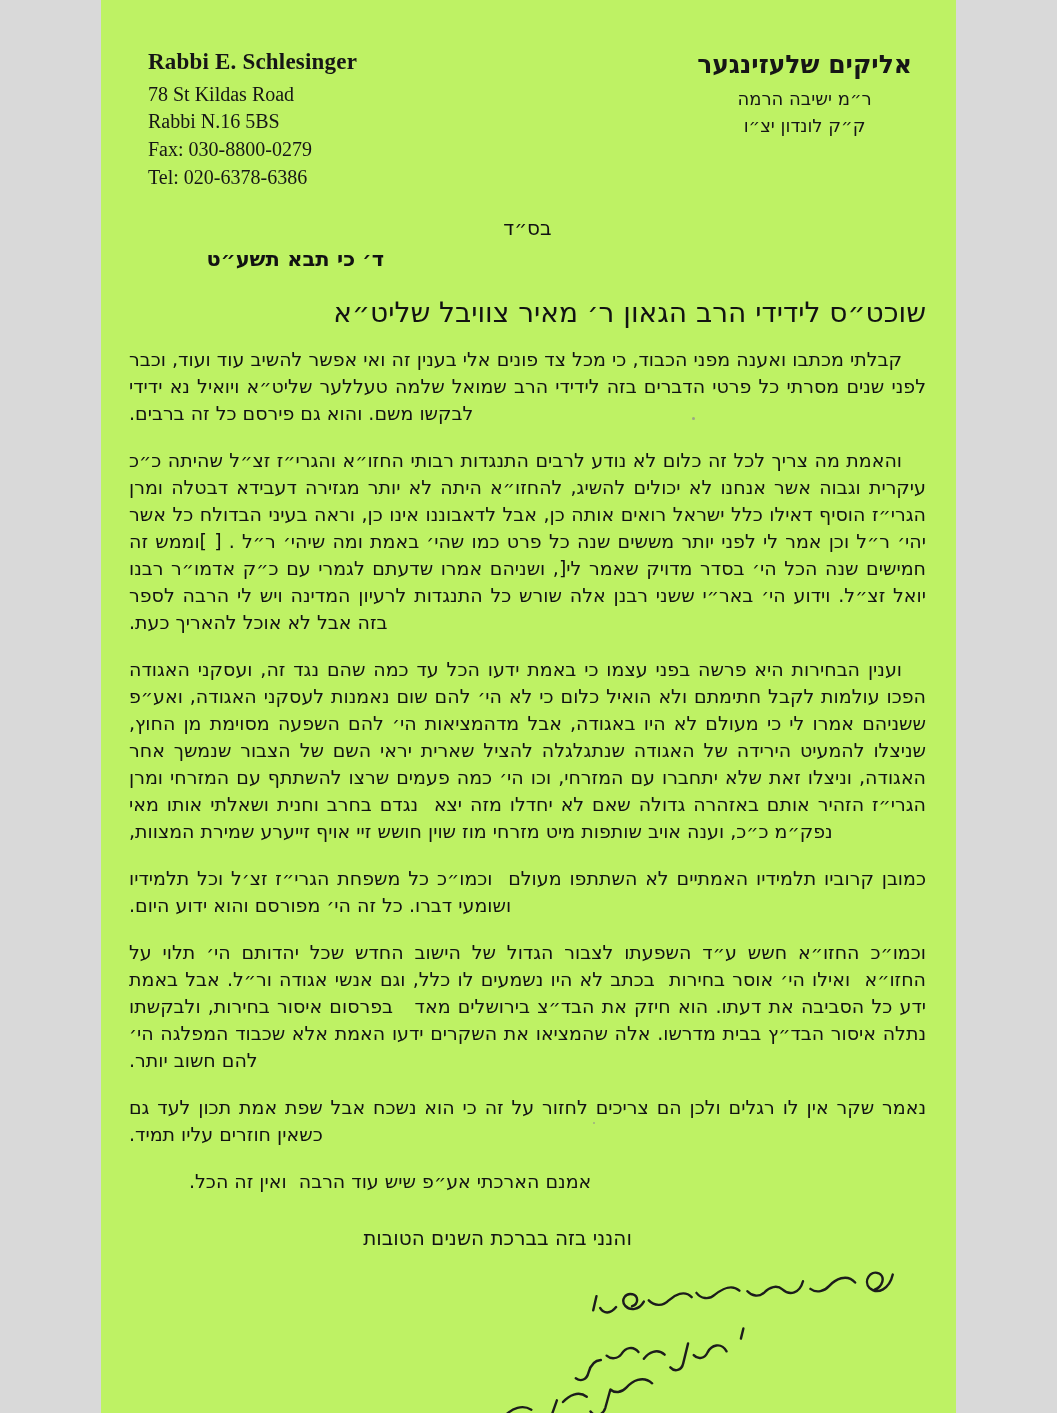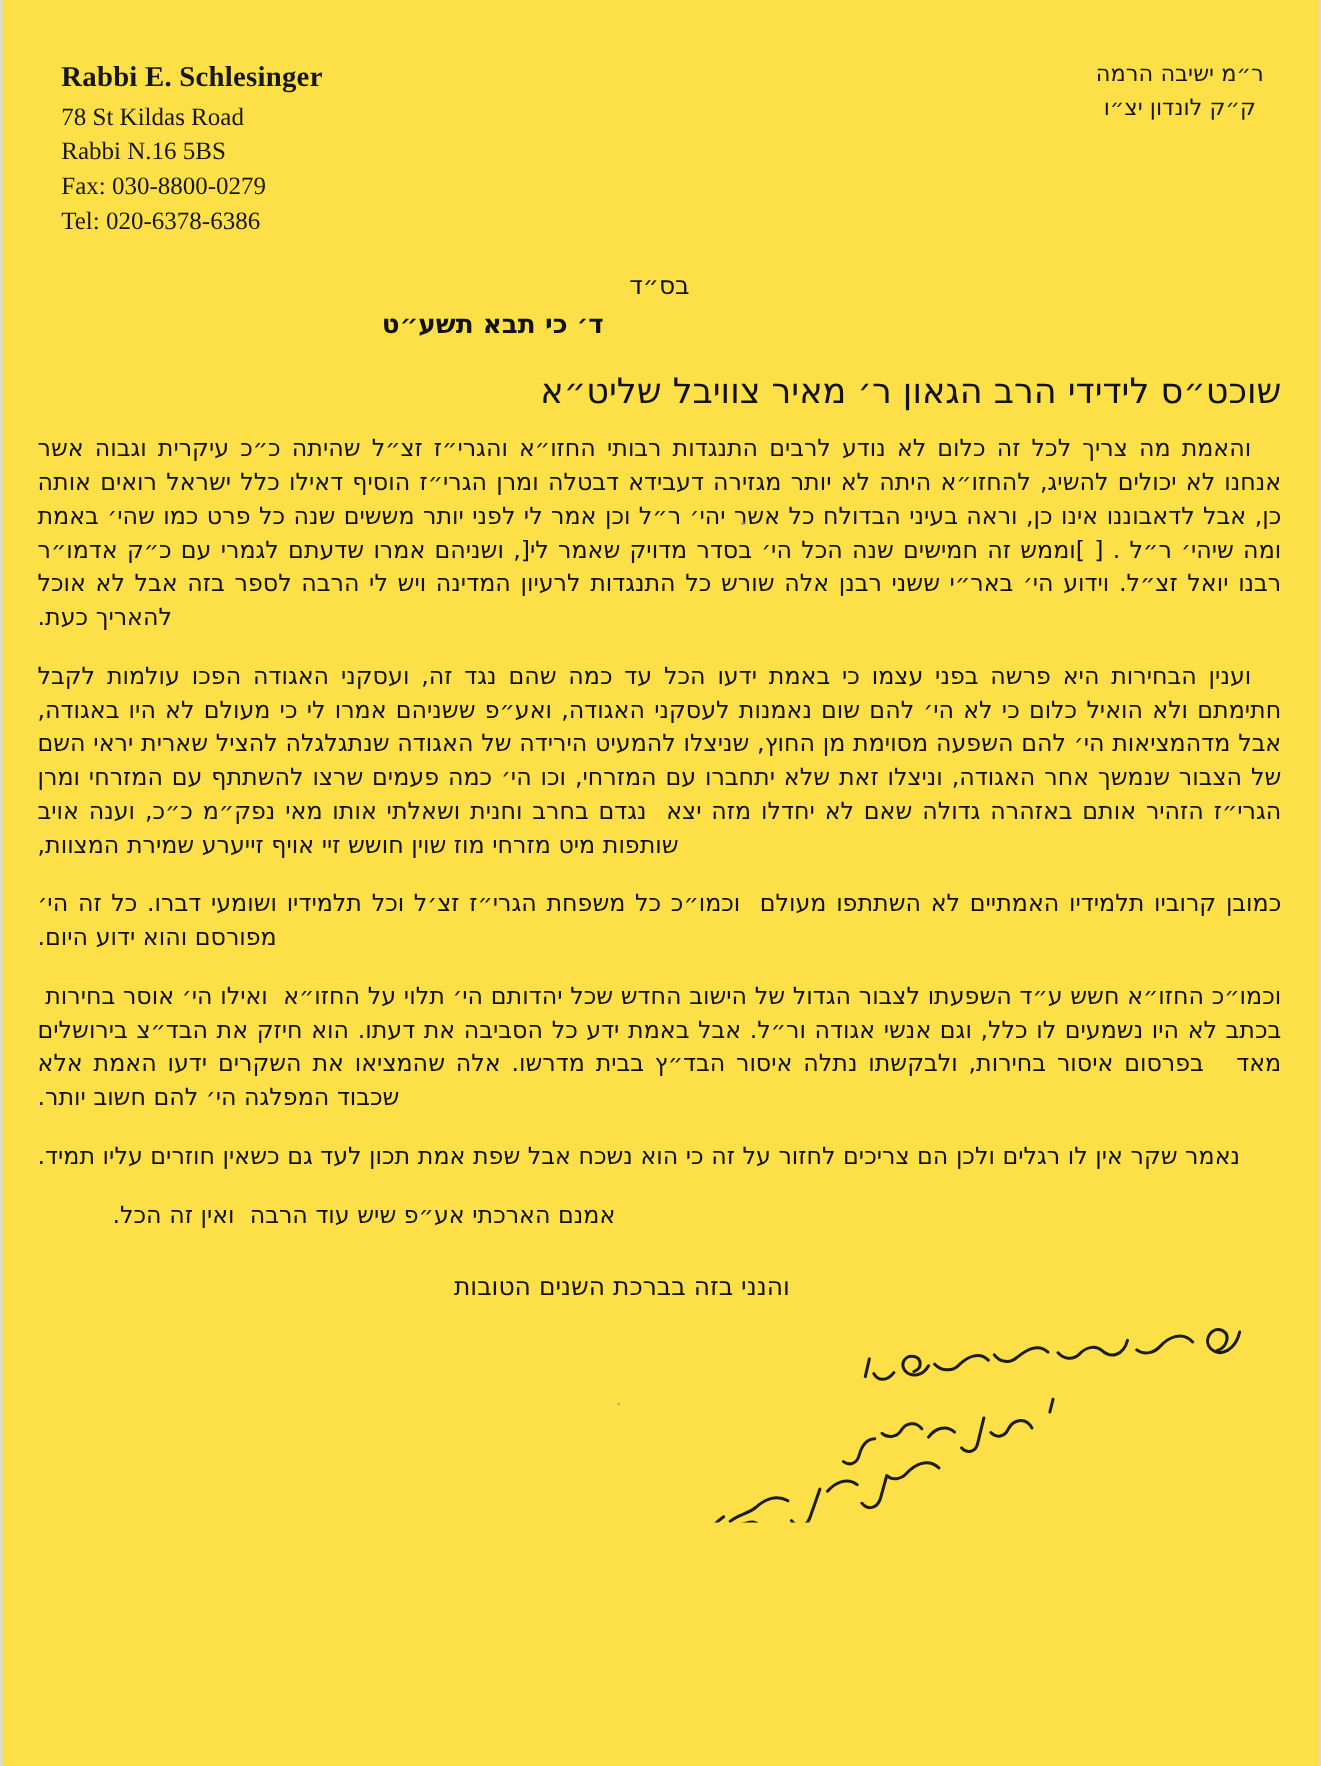--- a/index.html
+++ b/index.html
@@ -1,18 +1,18 @@
 <!DOCTYPE html>
 <html lang="he"><head>
 <meta charset="utf-8">
 <title>Document</title>
 <style>
   html,body{margin:0;padding:0;background:#d9d9d9;}
   .page{
-    width:1053px;height:1413px;background:#fde047;position:relative;
+    width:855px;height:1413px;background:#bef264;position:relative;
     overflow:hidden;color:#141414;margin:0 auto;
     font-family:"DejaVu Sans",sans-serif;
   }
   
   .masthead{display:flex;justify-content:space-between;align-items:flex-start;
     padding:46px 44px 0 47px;}
   .sender-en{font-family:"Liberation Serif","DejaVu Serif",serif;
     font-size:20px;line-height:1.38;color:#161616;}
   .sender-en .name{font-weight:bold;font-size:23px;margin-bottom:3px;letter-spacing:.2px;}
   .sender-he{direction:rtl;text-align:center;font-size:18px;line-height:1.5;color:#161616;}
@@ -42,30 +42,32 @@
 
   <header class="masthead">
     <div class="sender-en">
       <div class="name">Rabbi E. Schlesinger</div>
       <div>78 St Kildas Road</div>
       <div>Rabbi N.16 5BS</div>
       <div>Fax: 030-8800-0279</div>
       <div>Tel: 020-6378-6386</div>
     </div>
     <div class="sender-he">
+      <div class="name-he">אליקים שלעזינגער</div>
       <div>ר״מ ישיבה הרמה</div>
       <div>ק״ק לונדון יצ״ו</div>
     </div>
   </header>
 
   <main class="letter">
     <div class="bsd">בס״ד</div>
     <div class="date">ד׳ כי תבא תשע״ט</div>
     <div class="greeting">שוכט״ס לידידי הרב הגאון ר׳ מאיר צוויבל שליט״א</div>
 
+    <p class="para ind">קבלתי מכתבו ואענה מפני הכבוד, כי מכל צד פונים אלי בענין זה ואי אפשר להשיב עוד ועוד, וכבר לפני שנים מסרתי כל פרטי הדברים בזה לידידי הרב שמואל שלמה טעללער שליט״א ויואיל נא ידידי לבקשו משם. והוא גם פירסם כל זה ברבים.</p>
     <p class="para ind">והאמת מה צריך לכל זה כלום לא נודע לרבים התנגדות רבותי החזו״א והגרי״ז זצ״ל שהיתה כ״כ עיקרית וגבוה אשר אנחנו לא יכולים להשיג, להחזו״א היתה לא יותר מגזירה דעבידא דבטלה ומרן הגרי״ז הוסיף דאילו כלל ישראל רואים אותה כן, אבל לדאבוננו אינו כן, וראה בעיני הבדולח כל אשר יהי׳ ר״ל וכן אמר לי לפני יותר מששים שנה כל פרט כמו שהי׳ באמת ומה שיהי׳ ר״ל . [ ]וממש זה חמישים שנה הכל הי׳ בסדר מדויק שאמר לי[, ושניהם אמרו שדעתם לגמרי עם כ״ק אדמו״ר רבנו יואל זצ״ל. וידוע הי׳ באר״י ששני רבנן אלה שורש כל התנגדות לרעיון המדינה ויש לי הרבה לספר בזה אבל לא אוכל להאריך כעת.</p>
     <p class="para ind">וענין הבחירות היא פרשה בפני עצמו כי באמת ידעו הכל עד כמה שהם נגד זה, ועסקני האגודה הפכו עולמות לקבל חתימתם ולא הואיל כלום כי לא הי׳ להם שום נאמנות לעסקני האגודה, ואע״פ ששניהם אמרו לי כי מעולם לא היו באגודה, אבל מדהמציאות הי׳ להם השפעה מסוימת מן החוץ, שניצלו להמעיט הירידה של האגודה שנתגלגלה להציל שארית יראי השם של הצבור שנמשך אחר האגודה, וניצלו זאת שלא יתחברו עם המזרחי, וכו הי׳ כמה פעמים שרצו להשתתף עם המזרחי ומרן הגרי״ז הזהיר אותם באזהרה גדולה שאם לא יחדלו מזה יצא&nbsp; נגדם בחרב וחנית ושאלתי אותו מאי נפק״מ כ״כ, וענה אויב שותפות מיט מזרחי מוז שוין חושש זיי אויף זייערע שמירת המצוות,</p>
     <p class="para">כמובן קרוביו תלמידיו האמתיים לא השתתפו מעולם&nbsp; וכמו״כ כל משפחת הגרי״ז זצ׳ל וכל תלמידיו ושומעי דברו. כל זה הי׳ מפורסם והוא ידוע היום.</p>
     <p class="para">וכמו״כ החזו״א חשש ע״ד השפעתו לצבור הגדול של הישוב החדש שכל יהדותם הי׳ תלוי על החזו״א&nbsp; ואילו הי׳ אוסר בחירות&nbsp; בכתב לא היו נשמעים לו כלל, וגם אנשי אגודה ור״ל. אבל באמת ידע כל הסביבה את דעתו. הוא חיזק את הבד״צ בירושלים מאד&nbsp;&nbsp; בפרסום איסור בחירות, ולבקשתו נתלה איסור הבד״ץ בבית מדרשו. אלה שהמציאו את השקרים ידעו האמת אלא שכבוד המפלגה הי׳ להם חשוב יותר.</p>
     <p class="para">נאמר שקר אין לו רגלים ולכן הם צריכים לחזור על זה כי הוא נשכח אבל שפת אמת תכון לעד גם כשאין חוזרים עליו תמיד.</p>
     <p class="para p7">אמנם הארכתי אע״פ שיש עוד הרבה&nbsp; ואין זה הכל.</p>
 
     <div class="closing">והנני בזה בברכת השנים הטובות</div>
 
     <svg class="signature" width="500" height="165" viewBox="0 0 500 165" role="img" aria-label="חתימה בכתב יד">

